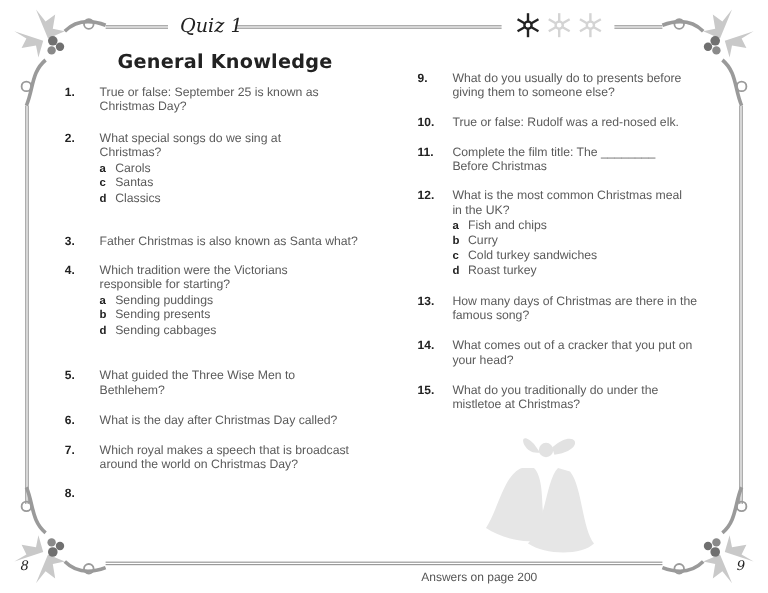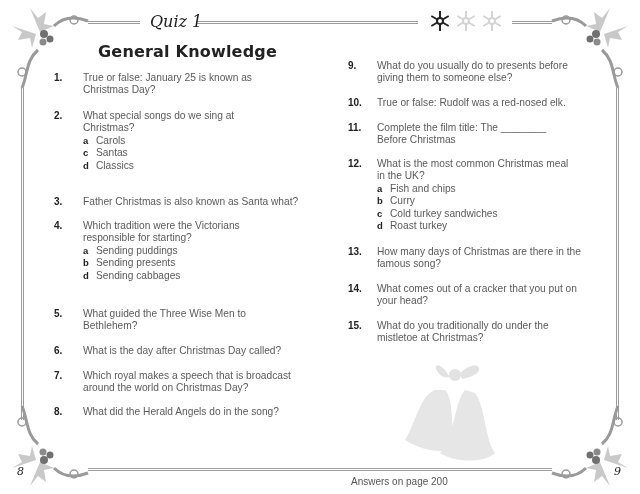--- a/index.html
+++ b/index.html
@@ -112,21 +112,21 @@
     <circle cx="55" cy="20" r="6" fill="#e2e2e2"></circle>
     <path d="M35 35 C20 40, 15 70, 5 85 C20 95, 45 100, 55 92 C50 75, 55 45, 45 35 Z" fill="#e6e6e6"></path>
     <path d="M65 35 C55 45, 55 80, 40 98 C55 108, 85 108, 95 98 C85 85, 85 50, 75 38 Z" fill="#e6e6e6"></path>
   </svg>
 
   <span class="quiz-label">Quiz 1</span>
   <span class="title">General Knowledge</span>
 
   <div class="q" style="left:54px; top:72px;">
     <span class="num">1.</span>
-    <span class="text" style="width:200px;">True or false: January 25 is known as Christmas Day?</span>
+    <span class="text" style="width:200px;">True or false: September 25 is known as Christmas Day?</span>
   </div>
   <div class="q" style="left:54px; top:110px;">
     <span class="num">2.</span>
     <span class="text" style="width:160px;">What special songs do we sing at Christmas?</span>
     <span class="opt"><span class="l">a</span><span>Carols</span></span>
     <span class="opt"><span class="l">c</span><span>Santas</span></span>
     <span class="opt"><span class="l">d</span><span>Classics</span></span>
   </div>
   <div class="q" style="left:54px; top:196px;">
     <span class="num">3.</span>
@@ -146,21 +146,20 @@
   <div class="q" style="left:54px; top:345px;">
     <span class="num">6.</span>
     <span class="text" style="width:230px;">What is the day after Christmas Day called?</span>
   </div>
   <div class="q" style="left:54px; top:370px;">
     <span class="num">7.</span>
     <span class="text" style="width:215px;">Which royal makes a speech that is broadcast around the world on Christmas Day?</span>
   </div>
   <div class="q" style="left:54px; top:406px;">
     <span class="num">8.</span>
-    <span class="text" style="width:230px;">What did the Herald Angels do in the song?</span>
   </div>
 
   <div class="q" style="left:348px; top:60px;">
     <span class="num">9.</span>
     <span class="text" style="width:210px;">What do you usually do to presents before giving them to someone else?</span>
   </div>
   <div class="q" style="left:348px; top:97px;">
     <span class="num">10.</span>
     <span class="text" style="width:220px;">True or false: Rudolf was a red-nosed elk.</span>
   </div>

